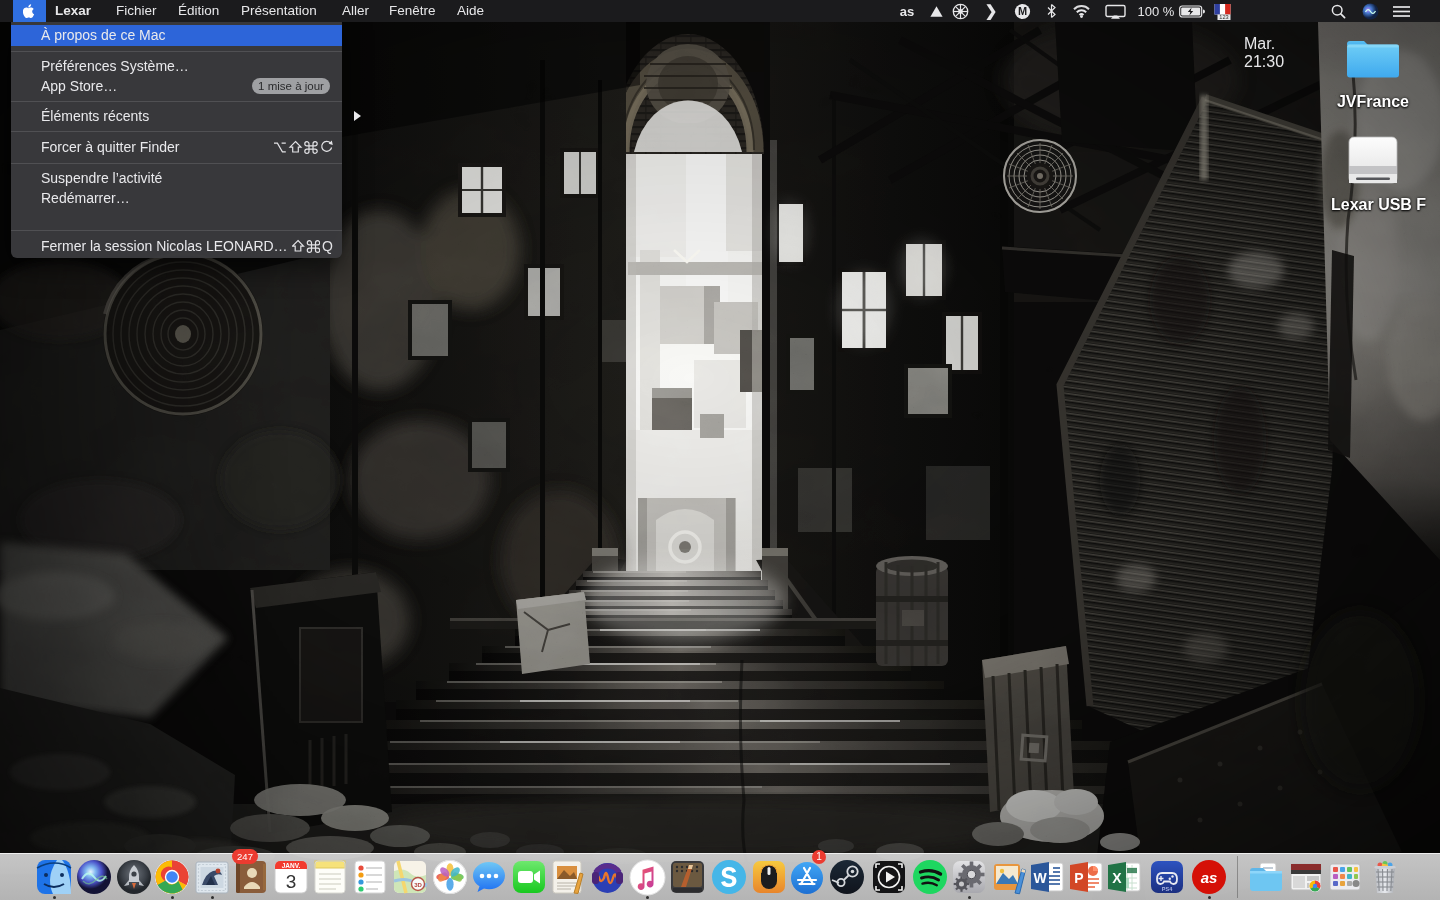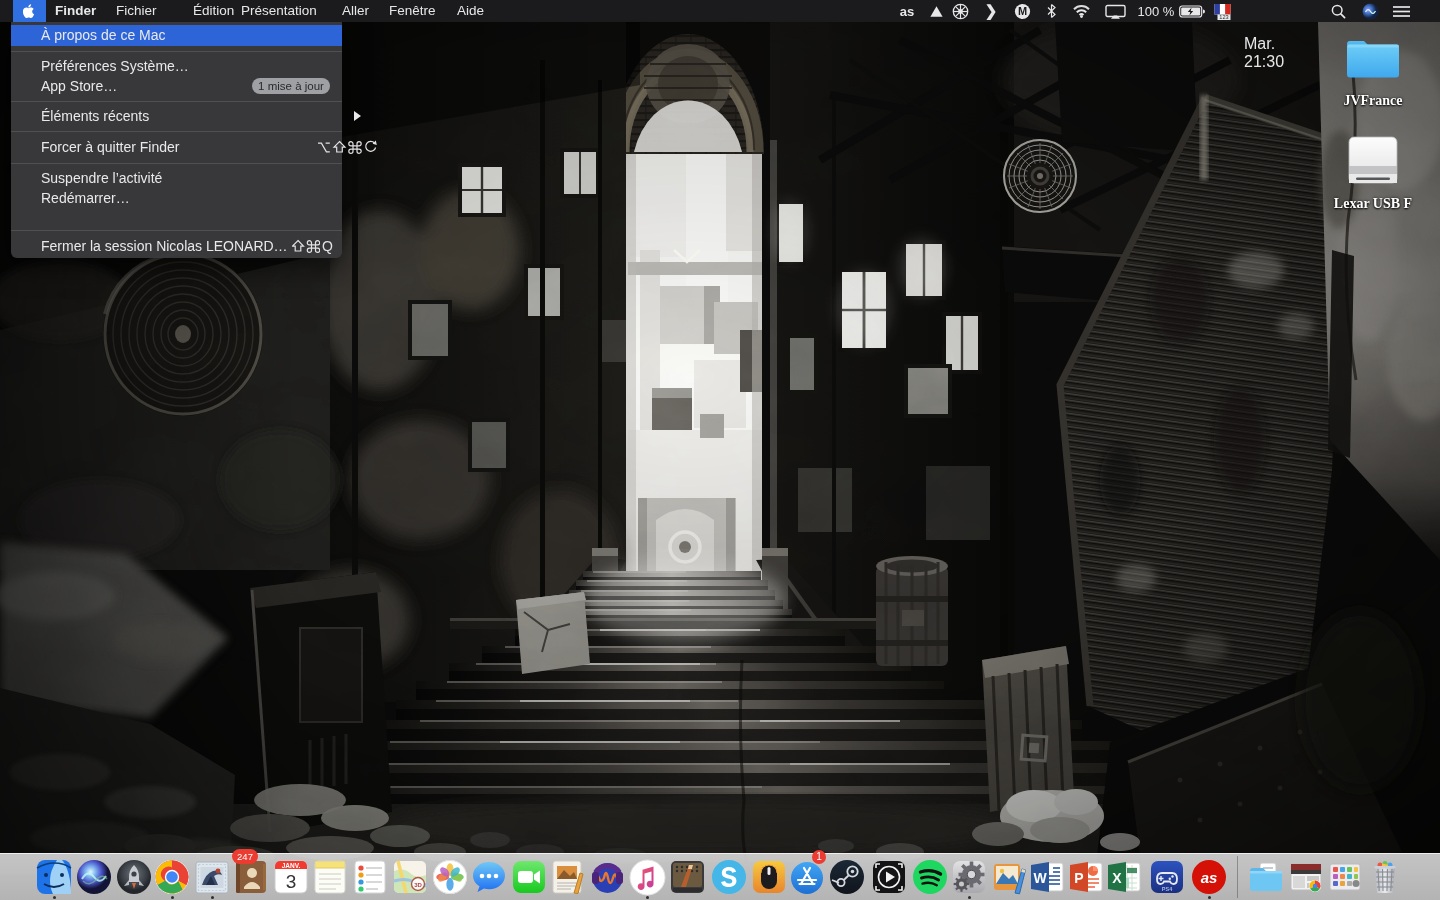--- a/index.html
+++ b/index.html
@@ -13,21 +13,21 @@
   .ricon{position:absolute;top:0;height:22px;display:flex;align-items:center;justify-content:center;color:#e7e7e9;}
   
   #menu{position:absolute;left:11px;top:22px;width:331px;height:236px;background:rgba(58,58,61,0.97);
      border-radius:0 0 6px 6px;box-shadow:0 8px 28px rgba(0,0,0,.65);z-index:49;color:#e9e9ec;font-size:14px;}
   #menu .row{position:absolute;left:0;width:331px;height:20px;line-height:20px;}
   #menu .row .lbl{position:absolute;left:30px;top:0;}
   #menu .sep{position:absolute;left:0px;width:331px;height:1px;background:#505053;}
   #menu .sc{position:absolute;right:9px;top:0;height:20px;display:flex;align-items:center;color:#e2e2e5;}
   
   .dicon{position:absolute;z-index:5;text-align:center;}
-  .dlabel{color:#fff;font-size:14px;font-weight:bold;text-shadow:0 1px 2px rgba(0,0,0,.95),0 0 3px rgba(0,0,0,.8);font-family:Liberation Serif, serif;}
+  .dlabel{color:#fff;font-size:16px;font-weight:bold;text-shadow:0 1px 2px rgba(0,0,0,.95),0 0 3px rgba(0,0,0,.8);}
   
   #dock{position:absolute;left:0;bottom:0;width:1440px;height:46px;z-index:60;
     background:linear-gradient(#dfdfdfe0,#cfcfcfdd);border-top:1px solid rgba(245,245,245,.9);}
   .dk{position:absolute;bottom:5px;width:36px;height:36px;}
   .dot{position:absolute;bottom:1px;width:3px;height:3px;border-radius:50%;background:#2e2e2e;}
 </style>
 </head>
 <body>
 <div id="stage">
   <svg id="wall" width="1440" height="900" viewBox="0 0 1440 900">
@@ -522,23 +522,23 @@
   <rect x="0" y="0" width="1440" height="900" fill="#888" style="mix-blend-mode:saturation" opacity=".55"></rect>
 
   <path d="M674 250 L687 262 L700 250" fill="none" stroke="#f3f2ec" stroke-width="2.6" opacity=".95"></path>
   </svg>
   <div id="menubar">
     <div id="applebox">
         <svg width="13" height="15" viewBox="0 0 13 15.6">
           <path fill="#fff" d="M10.8 8.3c0-2.2 1.8-3.2 1.9-3.3-1-1.5-2.6-1.7-3.2-1.7-1.3-.1-2.6.8-3.2.8-.7 0-1.7-.8-2.8-.8C2 3.4.7 4.2 0 5.5c-1.5 2.6-.4 6.5 1.1 8.6.7 1 1.6 2.2 2.7 2.1 1.1 0 1.5-.7 2.8-.7s1.7.7 2.8.7c1.2 0 1.9-1 2.6-2.1.8-1.2 1.2-2.4 1.2-2.4s-2.3-.9-2.4-3.4zM8.6 1.9C9.2 1.2 9.6.2 9.5-.8 8.6-.7 7.6-.2 7 .5 6.4 1.1 5.9 2.2 6 3.1c1 .1 2-.5 2.6-1.2z" transform="translate(0.2,0.9) scale(0.84)"></path>
         </svg>
       </div>
-    <div class="item" style="left:55px;font-weight:bold;">Finder</div>
+    <div class="item" style="left:55px;font-weight:bold;">Lexar</div>
     <div class="item" style="left:116px;">Fichier</div>
-    <div class="item" style="left:178px;margin-left:15px;">Édition</div>
+    <div class="item" style="left:178px;">Édition</div>
     <div class="item" style="left:241px;">Présentation</div>
     <div class="item" style="left:342px;">Aller</div>
     <div class="item" style="left:389px;">Fenêtre</div>
     <div class="item" style="left:457px;text-align:center;">Aide</div>
     <div class="ricon" style="left:890px;width:34px;font-weight:bold;font-size:13px;letter-spacing:0;">as</div>
     <div class="ricon" style="left:926px;width:20px;">
         <svg width="15" height="13" viewBox="0 0 15 13">
           <path fill="#e7e7e9" d="M7.5 1.2 L13.6 11.8 L1.4 11.8 Z"></path>
         </svg>
       </div>
@@ -651,21 +651,21 @@
     <div class="sep" style="top:79px;"></div>
     <div class="row" style="top:84px;padding-left:28px;">
         <span class="lbl">Éléments récents</span>
       <span class="sc">
           <svg width="8" height="10" viewBox="0 0 8 10">
             <path fill="#e9e9ec" d="M1 0 L8 5 L1 10 Z"></path>
           </svg>
         </span>
       </div>
     <div class="sep" style="top:109px;"></div>
-    <div class="row" style="top:115px;padding-left:44px;">
+    <div class="row" style="top:115px;">
         <span class="lbl">Forcer à quitter Finder</span>
       <span class="sc">
           <svg width="60" height="15" viewBox="0 0 60 15">
         <g fill="none" stroke="#e2e2e5" stroke-width="1.2">
         <path d="M1 3.2 h3.4 l5 8.6 h3.4 M8.6 3.2 h4.2"></path>
         <path d="M22.5 1.5 L28 7.2 H25.3 V12 H19.7 V7.2 H17 Z"></path>
         <path d="M36 5.5 v-1.7 a2.1 2.1 0 1 0 -2.1 2.1 h8.2 a2.1 2.1 0 1 0 -2.1 -2.1 v7.4 a2.1 2.1 0 1 0 2.1 -2.1 h-8.2 a2.1 2.1 0 1 0 2.1 2.1 z"></path>
         <path d="M57.5 3 A5 5 0 1 0 58.6 7.5"></path>
             </g>
         <path fill="#e2e2e5" d="M58.8 0.4 L55.6 3.8 L59.8 4.9 Z"></path>

